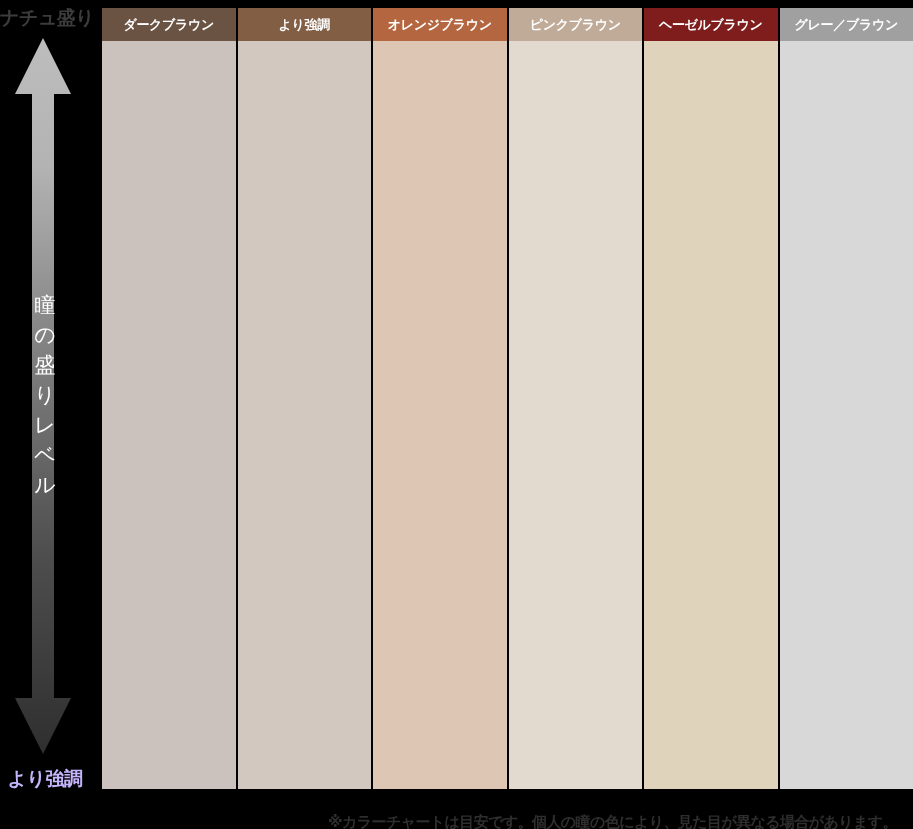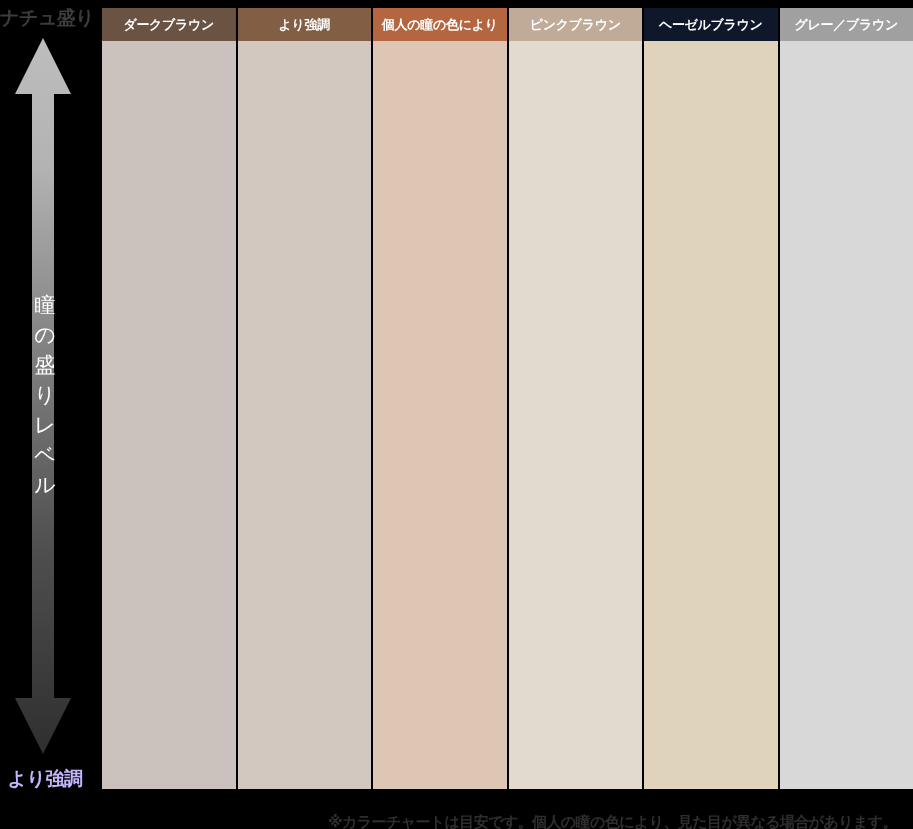--- a/index.html
+++ b/index.html
@@ -183,32 +183,32 @@
       <div class="col-header" style="background-color: rgb(107, 83, 68);">ダークブラウン</div>
       <div class="col-swatch" style="background-color: rgb(203, 194, 189);"></div>
     </div>
 
     <div class="col">
       <div class="col-header" style="background-color: rgb(129, 94, 68);">より強調</div>
       <div class="col-swatch" style="background-color: rgb(211, 200, 191);"></div>
     </div>
 
     <div class="col">
-      <div class="col-header" style="background-color: rgb(179, 102, 63);">個人の瞳の色により</div>
+      <div class="col-header" style="background-color: rgb(179, 102, 63);">オレンジブラウン</div>
       <div class="col-swatch" style="background-color: rgb(221, 198, 180);"></div>
     </div>
 
 
     <div class="col">
       <div class="col-header" style="background-color: rgb(192, 171, 152);">ピンクブラウン</div>
       <div class="col-swatch" style="background-color: rgb(227, 218, 207);"></div>
     </div>
 
     <div class="col">
-      <div class="col-header" style="background-color: #0f172a;">ヘーゼルブラウン</div>
+      <div class="col-header" style="background-color: #7f1d1d;">ヘーゼルブラウン</div>
       <div class="col-swatch" style="background-color: rgb(224, 211, 188);"></div>
     </div>
 
     <div class="col">
       <div class="col-header" style="background-color: rgb(160, 160, 160);">グレー／ブラウン</div>
       <div class="col-swatch" style="background-color: rgb(216, 216, 216);"></div>
     </div>
 
   </div>
 

